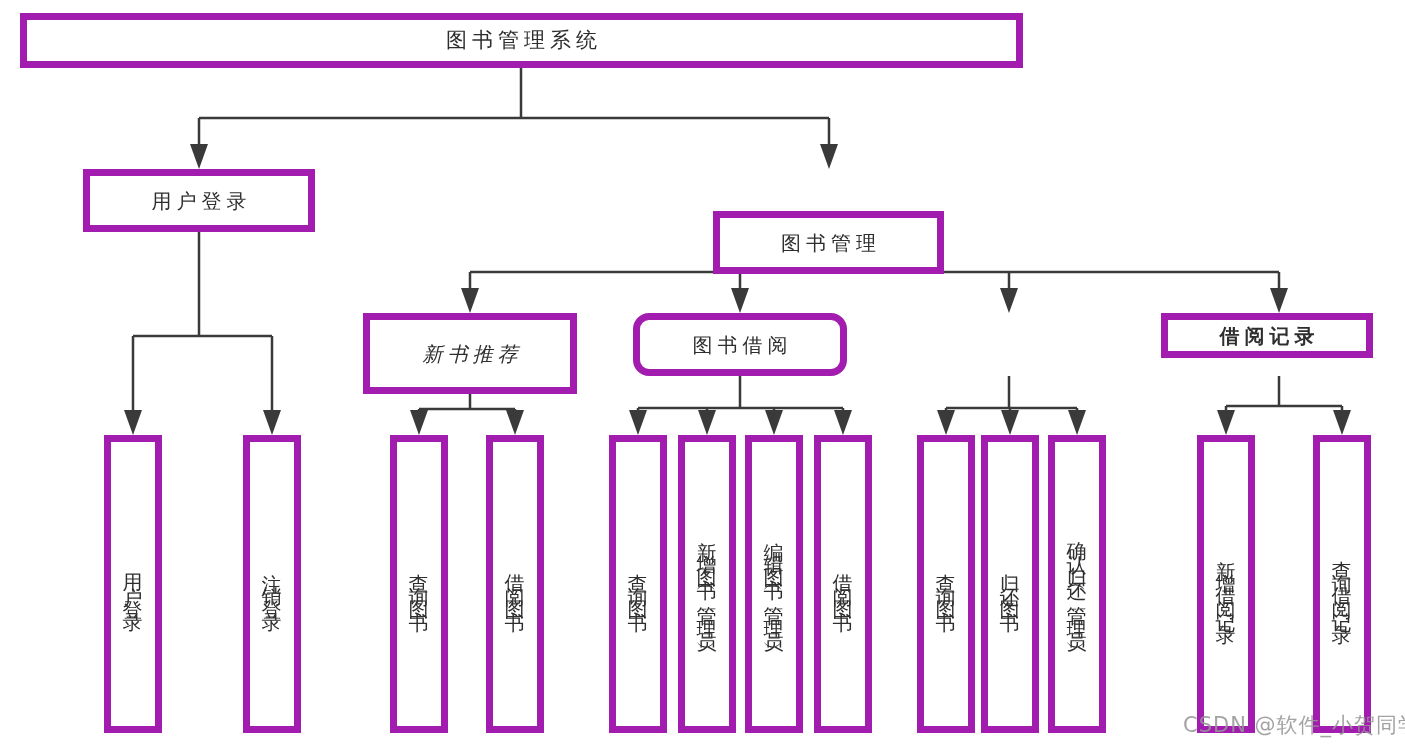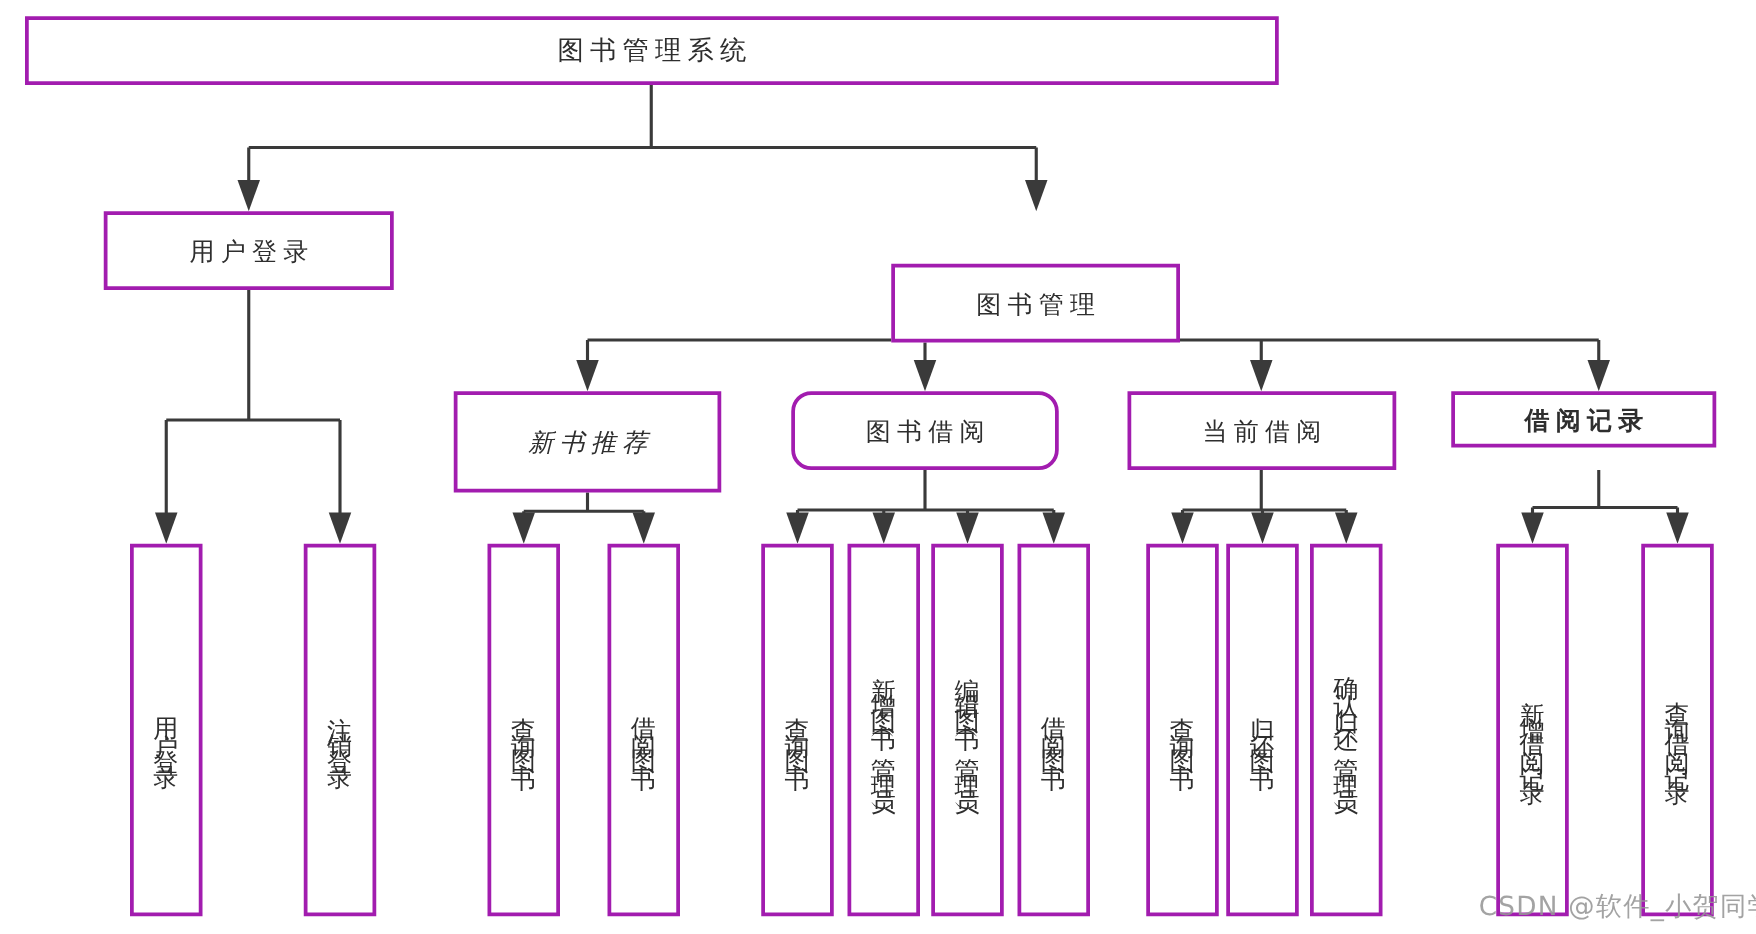--- a/index.html
+++ b/index.html
@@ -13,21 +13,21 @@
     overflow: hidden;
   }
   svg.wires {
     position: absolute;
     left: 0; top: 0;
     width: 1405px; height: 747px;
     z-index: 1;
   }
   .node {
     position: absolute;
-    border: 3px solid #a21caf;
+    border: 7px solid #a21caf;
     background: #ffffff;
     display: flex;
     align-items: center;
     justify-content: center;
     color: #2e2e2e;
     z-index: 2;
   }
   .node .hlabel {
     font-size: 20px;
     letter-spacing: 5px;
@@ -116,23 +116,20 @@
   <div class="node n-book-mgmt">
     <span class="hlabel">图书管理</span>
   </div>
 
   <div class="node n-new-book-rec">
     <span class="hlabel">新书推荐</span>
   </div>
   <div class="node n-book-borrow">
     <span class="hlabel">图书借阅</span>
   </div>
-  <div class="node n-current-borrow">
-    <span class="hlabel">当前借阅</span>
-  </div>
   <div class="node n-borrow-records">
     <span class="hlabel">借阅记录</span>
   </div>
 
   <div class="node leaf l-a1">
     <span class="vlabel">用户登录</span>
   </div>
   <div class="node leaf l-a2">
     <span class="vlabel">注销登录</span>
   </div>

